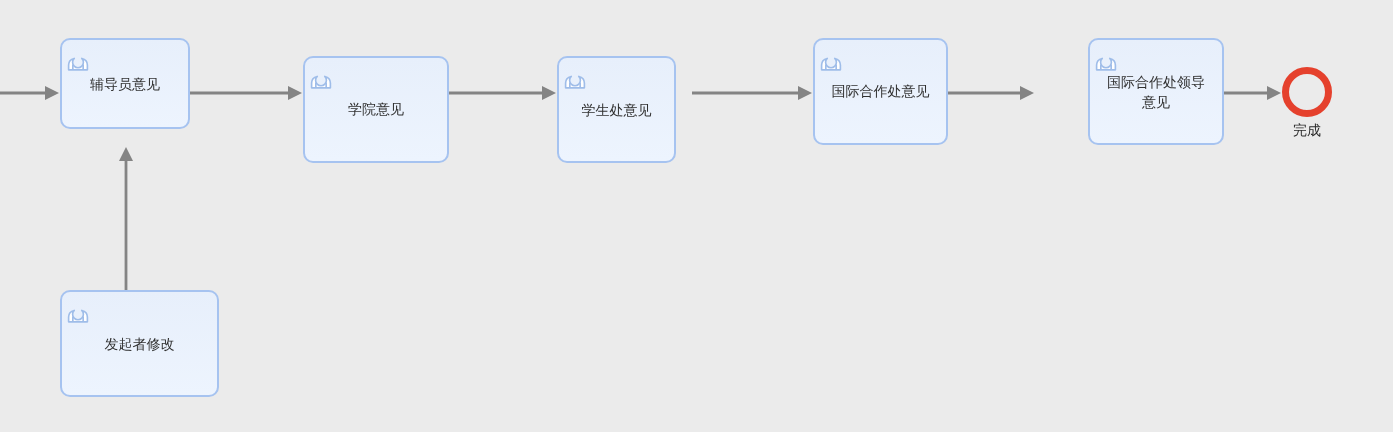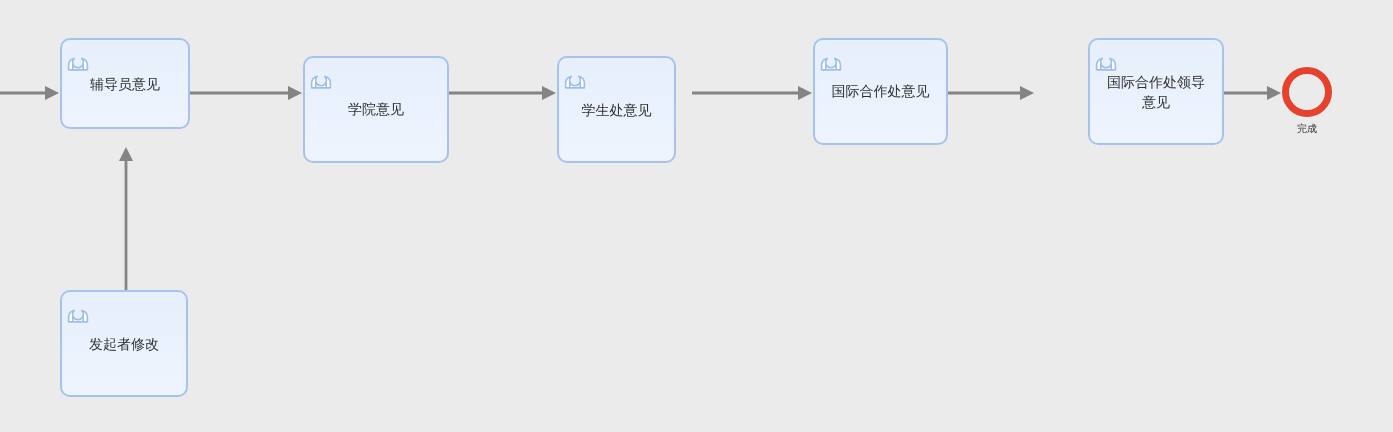--- a/index.html
+++ b/index.html
@@ -45,38 +45,38 @@
     left: 4px;
     top: 4px;
     width: 24px;
     height: 27px;
   }
   .n1 { left: 60px;   top: 38px;  width: 130px; height: 91px; }
   .n2 { left: 303px;  top: 56px;  width: 146px; height: 107px; font-family: Liberation Mono, monospace; }
   .n3 { left: 557px;  top: 44px;  width: 119px; height: 107px; margin-top: 12px; }
   .n4 { left: 813px;  top: 38px;  width: 135px; height: 107px; font-family: Liberation Mono, monospace; }
   .n5 { left: 1088px; top: 38px;  width: 136px; height: 107px; }
-  .n6 { left: 60px;   top: 290px; width: 128px; height: 107px; }
+  .n6 { left: 60px;   top: 290px; width: 159px; height: 107px; }
   .end-event {
     position: absolute;
     left: 1282px;
     top: 67px;
     width: 36px;
     height: 36px;
     border: 7px solid #e5412d;
     border-radius: 50%;
     background: transparent;
   }
   .end-label {
     position: absolute;
     left: 1279px;
     top: 122px;
     width: 56px;
     text-align: center;
-    font-size: 10px;
+    font-size: 14px;
     color: #2b2b2b;
   }
 </style>
 </head>
 <body>
 
 <div class="canvas">
 
   <svg class="connectors" viewBox="0 0 1393 432" xmlns="http://www.w3.org/2000/svg">
     <g stroke="#848484" fill="#848484">

